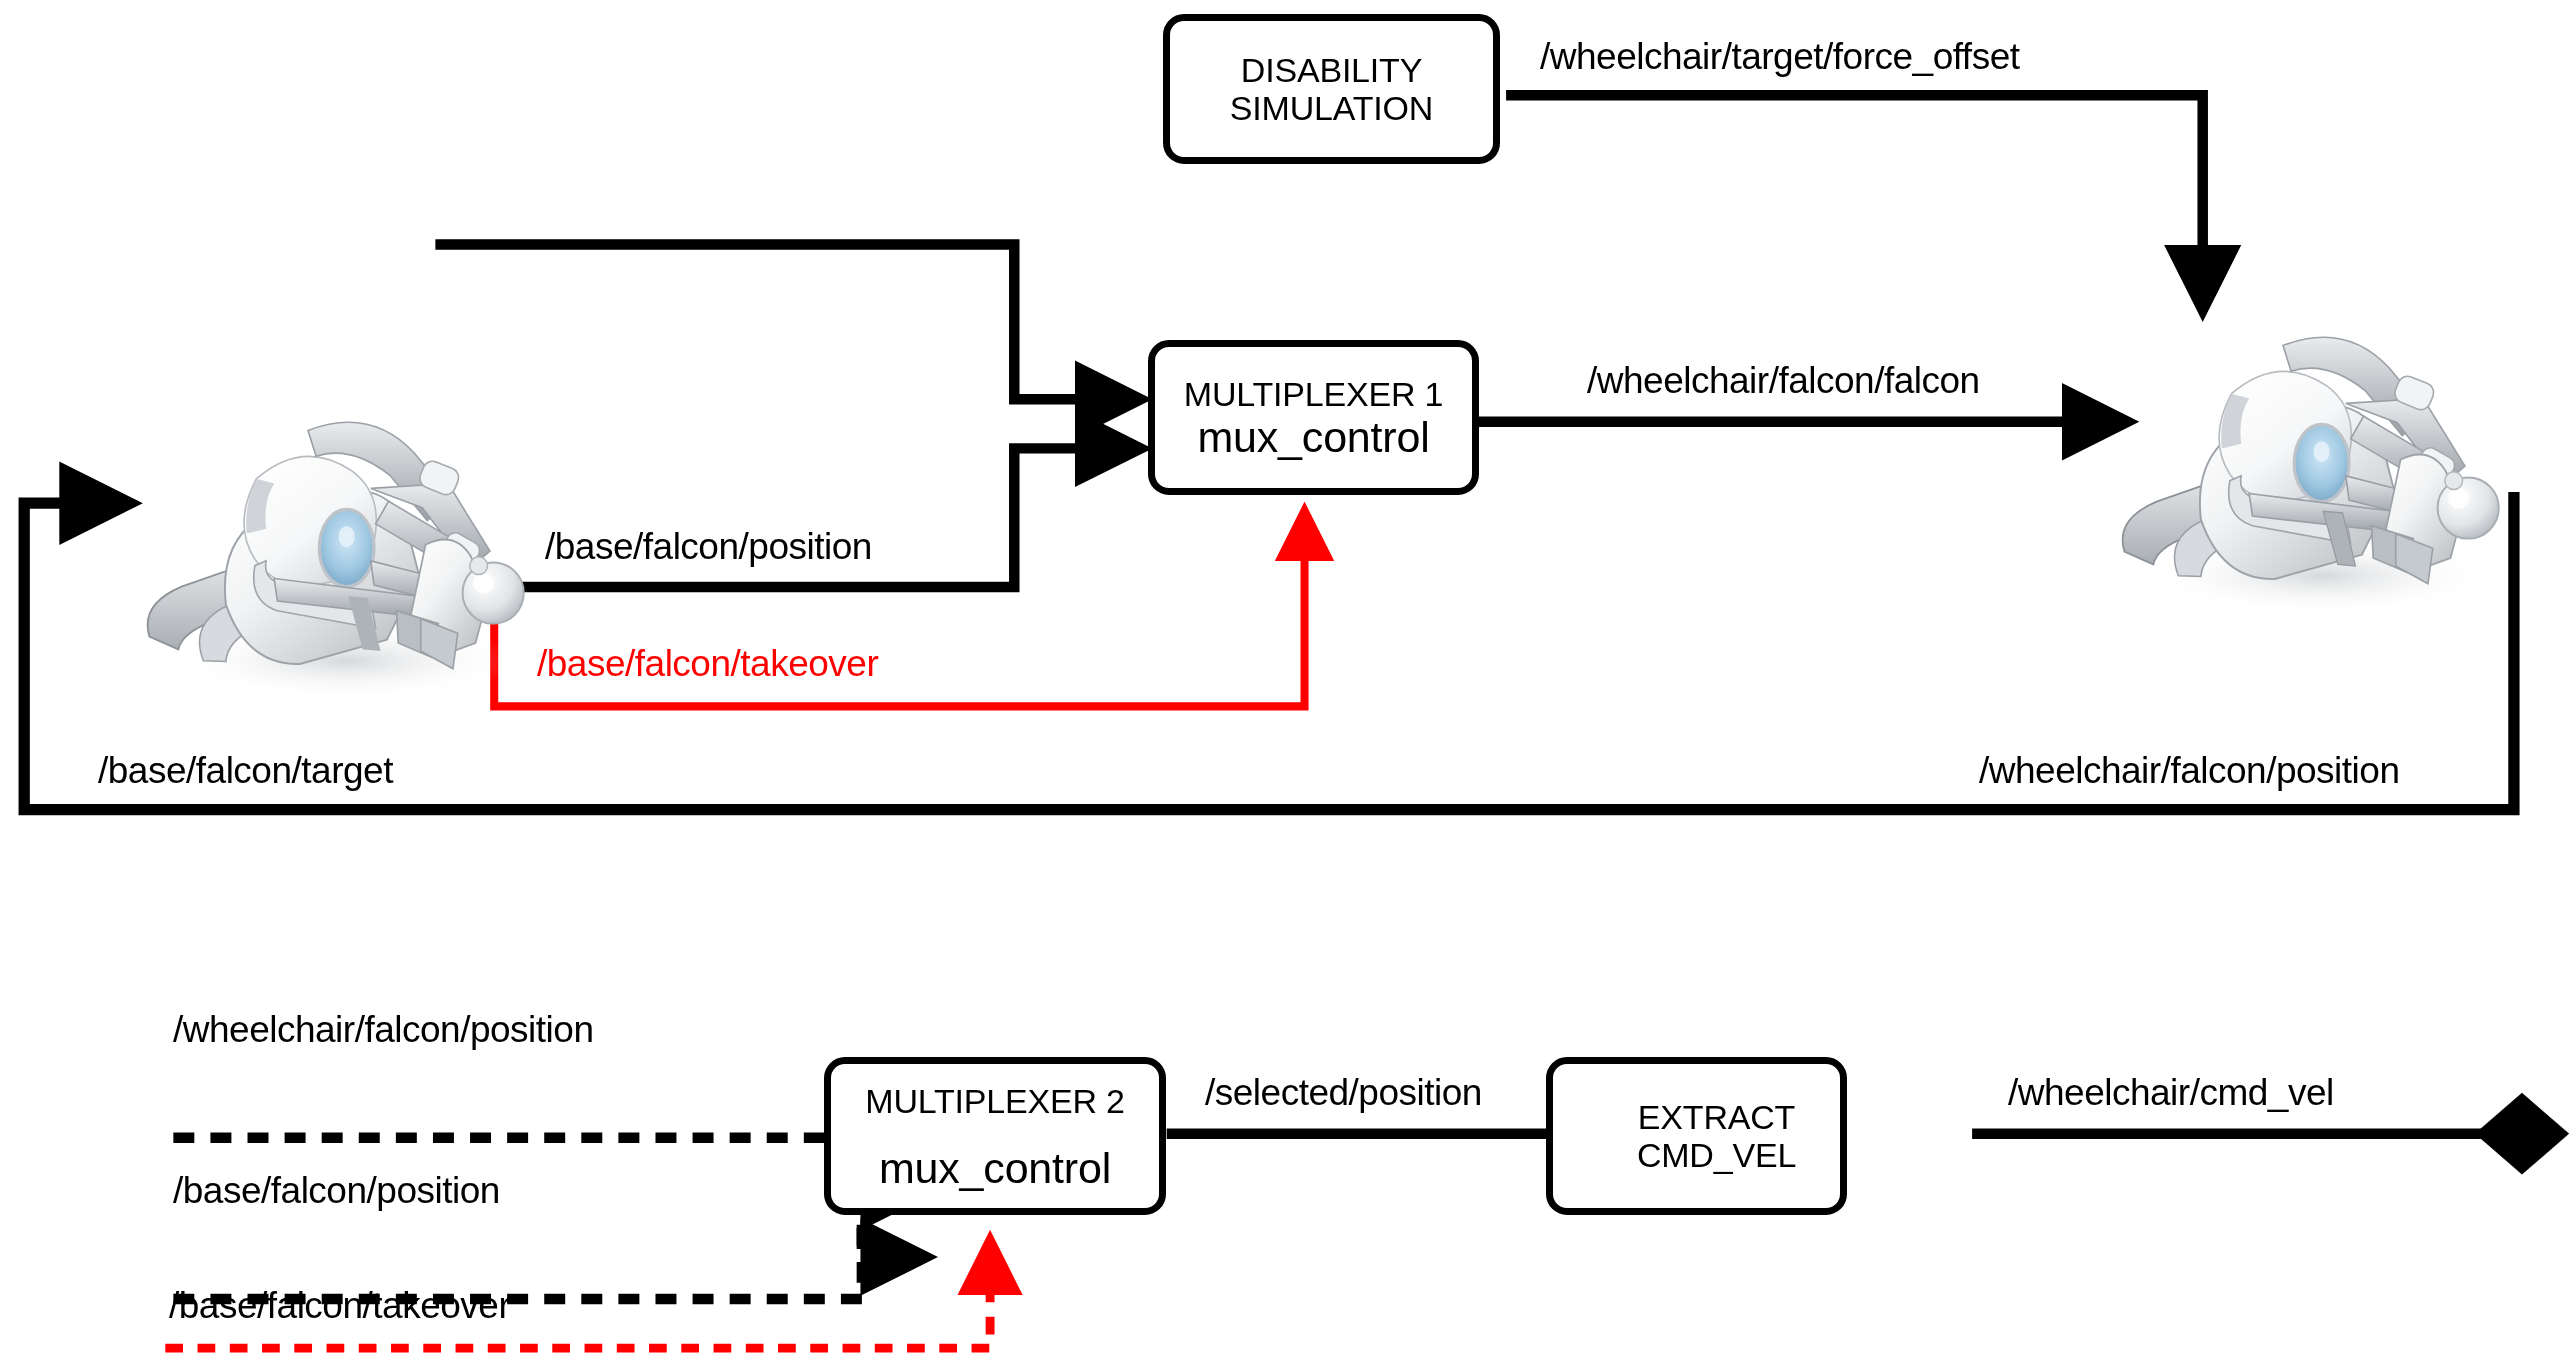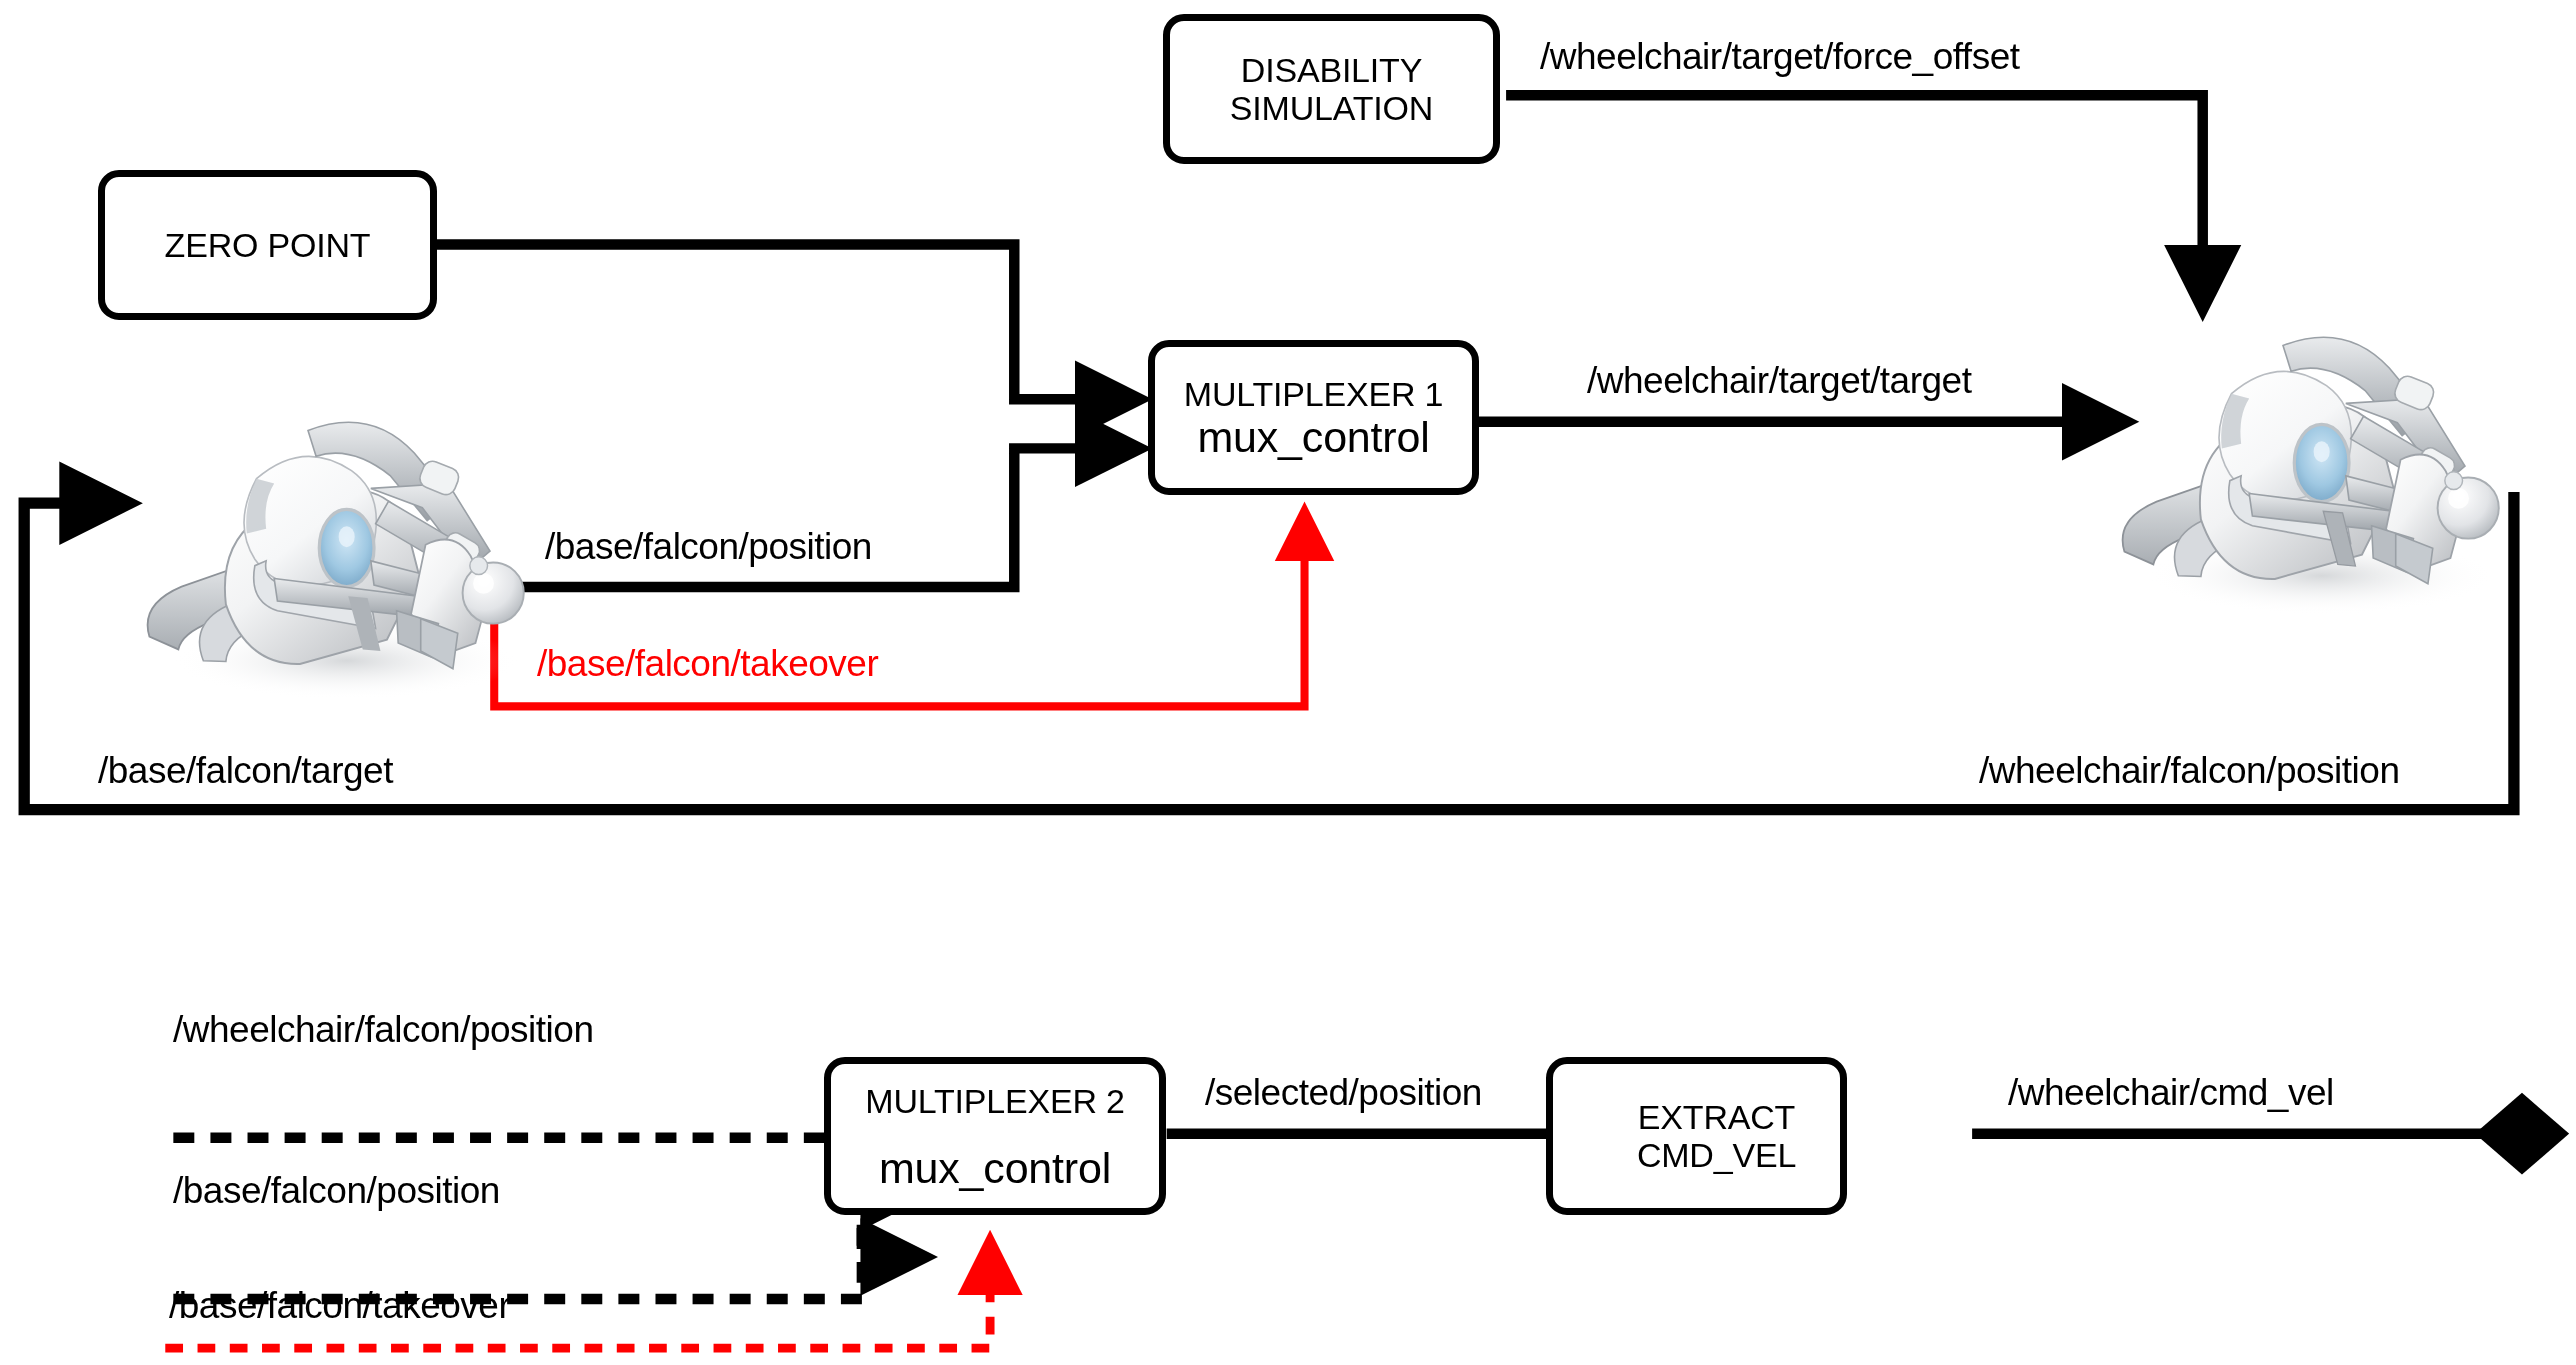--- a/index.html
+++ b/index.html
@@ -144,23 +144,20 @@
       <path d="M398 186 q36 -18 56 14 l22 48 -16 60 -44 16 -36 -52 z" fill="url(#gBody)" stroke="#9ea3a9" stroke-width="2.2"></path>
       <path d="M362 268 l52 16 -8 42 -42 -18z" fill="#b9bec3" stroke="#9aa0a6" stroke-width="2"></path>
       <path d="M392 278 l46 18 -6 44 -40 -22z" fill="#c5cacf" stroke="#9aa0a6" stroke-width="2"></path>
       <path d="M302 250 l18 66 22 2 -16 -66z" fill="#aeb3b8" stroke="#969ba1" stroke-width="1.6"></path>
       <circle cx="482" cy="246" r="38" fill="url(#gKnob)" stroke="#a9aeb3" stroke-width="2.4"></circle>
       <circle cx="470" cy="234" r="13" fill="#ffffff" opacity="0.85"></circle>
       <circle cx="464" cy="212" r="11" fill="#e6e9ec" stroke="#b0b5ba" stroke-width="1.8"></circle>
     </g>
   </svg>
 
-  <div class="node" style="left:98px;top:170px;width:339px;height:150px;">
-    <span class="node-line">ZERO POINT</span>
-  </div>
 
   <div class="node" style="left:1163px;top:13.7px;width:337px;height:150px;">
     <span class="node-line">DISABILITY</span>
     <span class="node-line">SIMULATION</span>
   </div>
 
   <div class="node" style="left:1148px;top:340px;width:331px;height:155px;justify-content:center;padding:18px 0 16px;">
     <span class="node-line">MULTIPLEXER 1</span>
     <span class="node-line small">mux_control</span>
   </div>
@@ -174,21 +171,21 @@
     <span class="node-line">EXTRACT</span>
     <span class="node-line">CMD_VEL</span>
   </div>
 
   <div class="edge-label" style="left:1540px;top:36px;">/wheelchair/target/force_offset</div>
 
   <div class="edge-label" style="left:545px;top:526px;">/base/falcon/position</div>
 
   <div class="edge-label red" style="left:537px;top:643px;">/base/falcon/takeover</div>
 
-  <div class="edge-label" style="left:1587px;top:360px;">/wheelchair/target/target</div>
+  <div class="edge-label" style="left:1587px;top:360px;">/wheelchair/falcon/falcon</div>
 
   <div class="edge-label" style="left:98px;top:750px;">/base/falcon/target</div>
 
   <div class="edge-label" style="left:1979px;top:750px;">/wheelchair/falcon/position</div>
 
   <div class="edge-label" style="left:173px;top:1009px;">/wheelchair/falcon/position</div>
 
   <div class="edge-label" style="left:173px;top:1170px;">/base/falcon/position</div>
 
   <div class="edge-label" style="left:169px;top:1285px;">/base/falcon/takeover</div>

